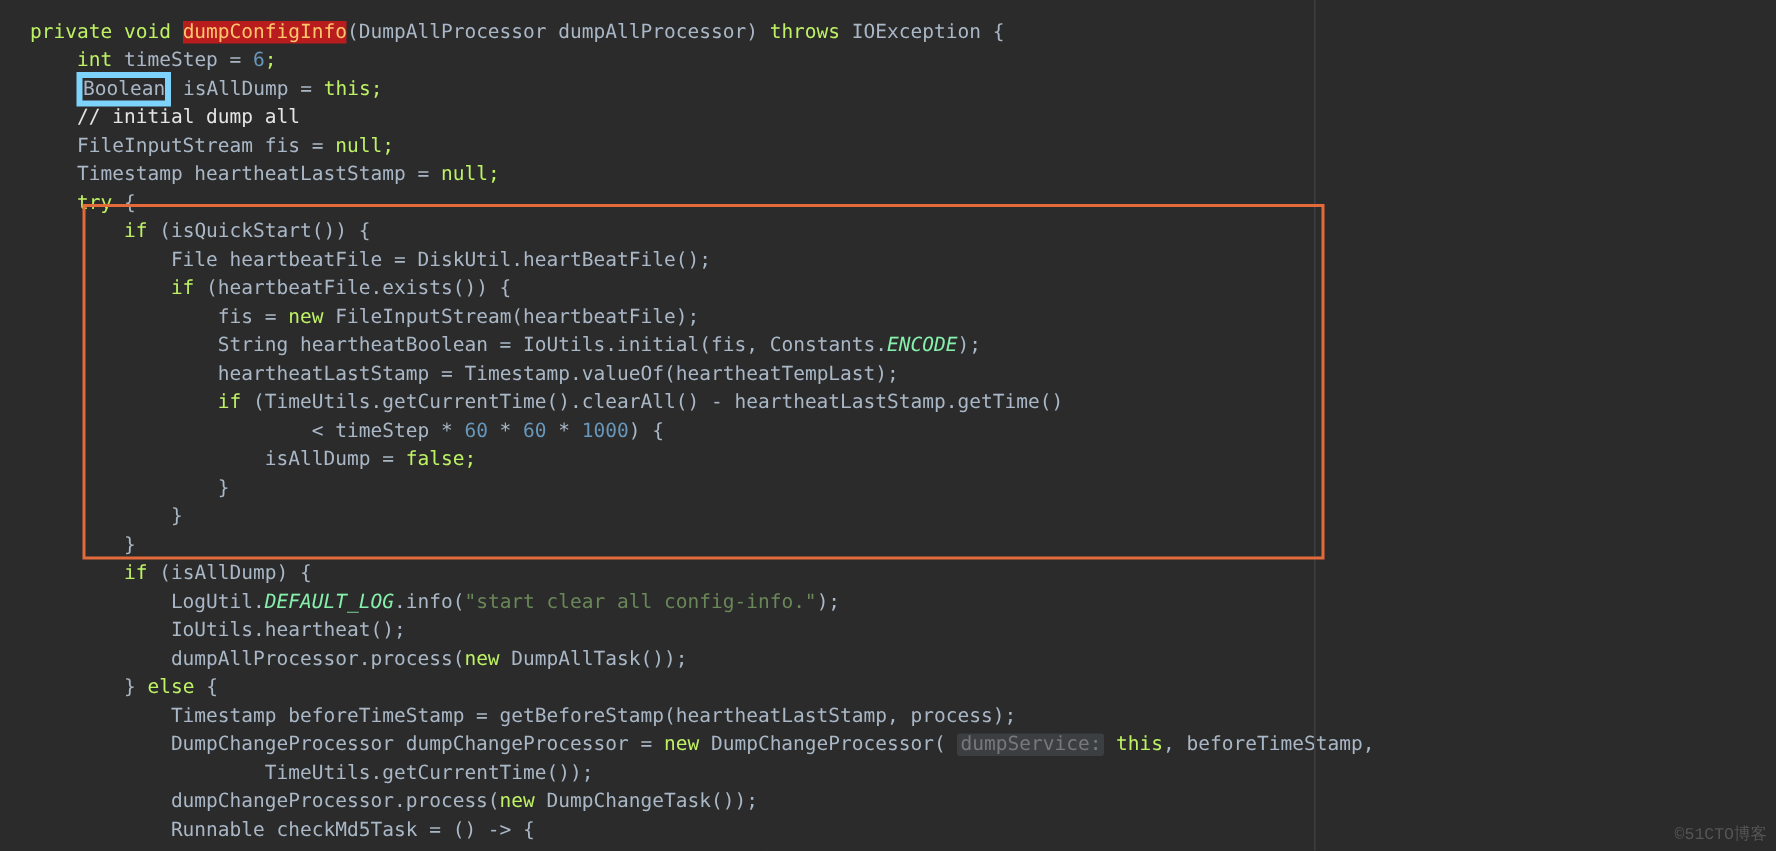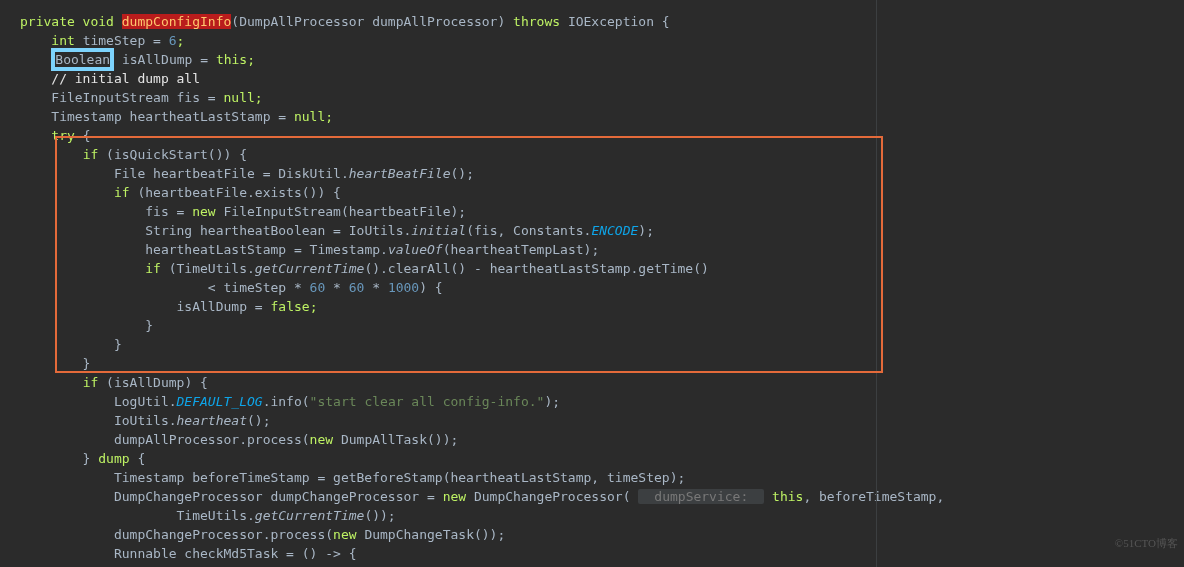--- a/index.html
+++ b/index.html
@@ -1,28 +1,28 @@
 <!DOCTYPE html>
 <html><head>
 <meta charset="utf-8">
 <style>
   html,body{margin:0;padding:0;background:#2b2b2b;width:1184px;height:567px;overflow:hidden}
   pre{margin:0;padding:12px 0 0 20px;font-family:Menlo,Consolas,monospace;font-size:13px;line-height:19px;color:#a9b7c6;white-space:pre}
   .vsep{position:absolute;top:0;left:876px;width:1px;height:567px;background:#3c3f41}
   .highlight-box{position:absolute;top:136px;left:55px;width:828px;height:237px;border:2px solid #e46a3a;box-sizing:border-box;pointer-events:none}
-  .watermark{position:absolute;right:6px;bottom:16px;font-family:Liberation Serif, serif;font-size:11px;color:#555}
+  .watermark{position:absolute;right:6px;bottom:4px;font-family:Liberation Mono, monospace;font-size:11px;color:#555}
   .kw{color:#bef264}
   .num{color:#6897bb}
   .str{color:#6a8759}
   .cmt{color:#e5e5e5}
-  .static{color:#0ea5e9;font-style:italic}
-  .ital{font-style:italic}
+  .static{color:#86efac;font-style:italic}
+  .ital{}
   .decl{color:#ffc66d}
   .cursor{background:#b91c1c}
-  .param-hint{color:#787878;background:#3c3f41;padding:0 16px;border-radius:2px}
+  .param-hint{color:#787878;background:#3c3f41;padding:0 2px;border-radius:2px}
   .ul{text-decoration-color:#555}
   .box-bool{border:4px solid #7dd3fc}
 </style>
 </head>
 <body>
 
 <pre><span><span class="kw">private void </span><span class="decl cursor">dumpConfigInfo</span><span>(DumpAllProcessor dumpAllProcessor) </span><span class="kw">throws </span><span>IOException {</span></span>
 <span><span>    </span><span class="kw">int </span><span>timeStep = </span><span class="num">6</span><span class="kw">;</span></span>
 <span><span>    </span><span class="box-bool">Boolean</span><span> </span><span class="ul">isAllDump</span><span> = </span><span class="kw">this</span><span class="kw">;</span></span>
 <span><span>    </span><span class="cmt">// initial dump all</span></span>
@@ -38,22 +38,22 @@
 <span><span>                </span><span class="kw">if </span><span>(TimeUtils.</span><span class="ital">getCurrentTime</span><span>().clearAll() - </span><span class="ul">heartheatLastStamp</span><span>.getTime()</span></span>
 <span><span>                        &lt; timeStep * </span><span class="num">60</span><span> * </span><span class="num">60</span><span> * </span><span class="num">1000</span><span>) {</span></span>
 <span><span>                    </span><span class="ul">isAllDump</span><span> = </span><span class="kw">false</span><span class="kw">;</span></span>
 <span><span>                }</span></span>
 <span><span>            }</span></span>
 <span><span>        }</span></span>
 <span><span>        </span><span class="kw">if </span><span>(</span><span class="ul">isAllDump</span><span>) {</span></span>
 <span><span>            LogUtil.</span><span class="static">DEFAULT_LOG</span><span>.info(</span><span class="str">"start clear all config-info."</span><span>);</span></span>
 <span><span>            IoUtils.</span><span class="ital">heartheat</span><span>();</span></span>
 <span><span>            dumpAllProcessor.process(</span><span class="kw">new </span><span>DumpAllTask());</span></span>
-<span><span>        } </span><span class="kw">dump </span><span>{</span></span>
-<span><span>            Timestamp beforeTimeStamp = getBeforeStamp(</span><span class="ul">heartheatLastStamp</span><span>, timeStep);</span></span>
+<span><span>        } </span><span class="kw">else </span><span>{</span></span>
+<span><span>            Timestamp beforeTimeStamp = getBeforeStamp(</span><span class="ul">heartheatLastStamp</span><span>, process);</span></span>
 <span><span>            DumpChangeProcessor dumpChangeProcessor = </span><span class="kw">new </span><span>DumpChangeProcessor( </span><span class="param-hint">dumpService:</span><span> </span><span class="kw">this</span><span>, beforeTimeStamp,</span></span>
 <span><span>                    TimeUtils.</span><span class="ital">getCurrentTime</span><span>());</span></span>
 <span><span>            dumpChangeProcessor.process(</span><span class="kw">new </span><span>DumpChangeTask());</span></span>
 <span><span>            Runnable checkMd5Task = () -&gt; {</span></span></pre>
 
 <div class="vsep"></div>
 <div class="highlight-box"></div>
 <div class="watermark">©51CTO博客</div>
 
 </body></html>

